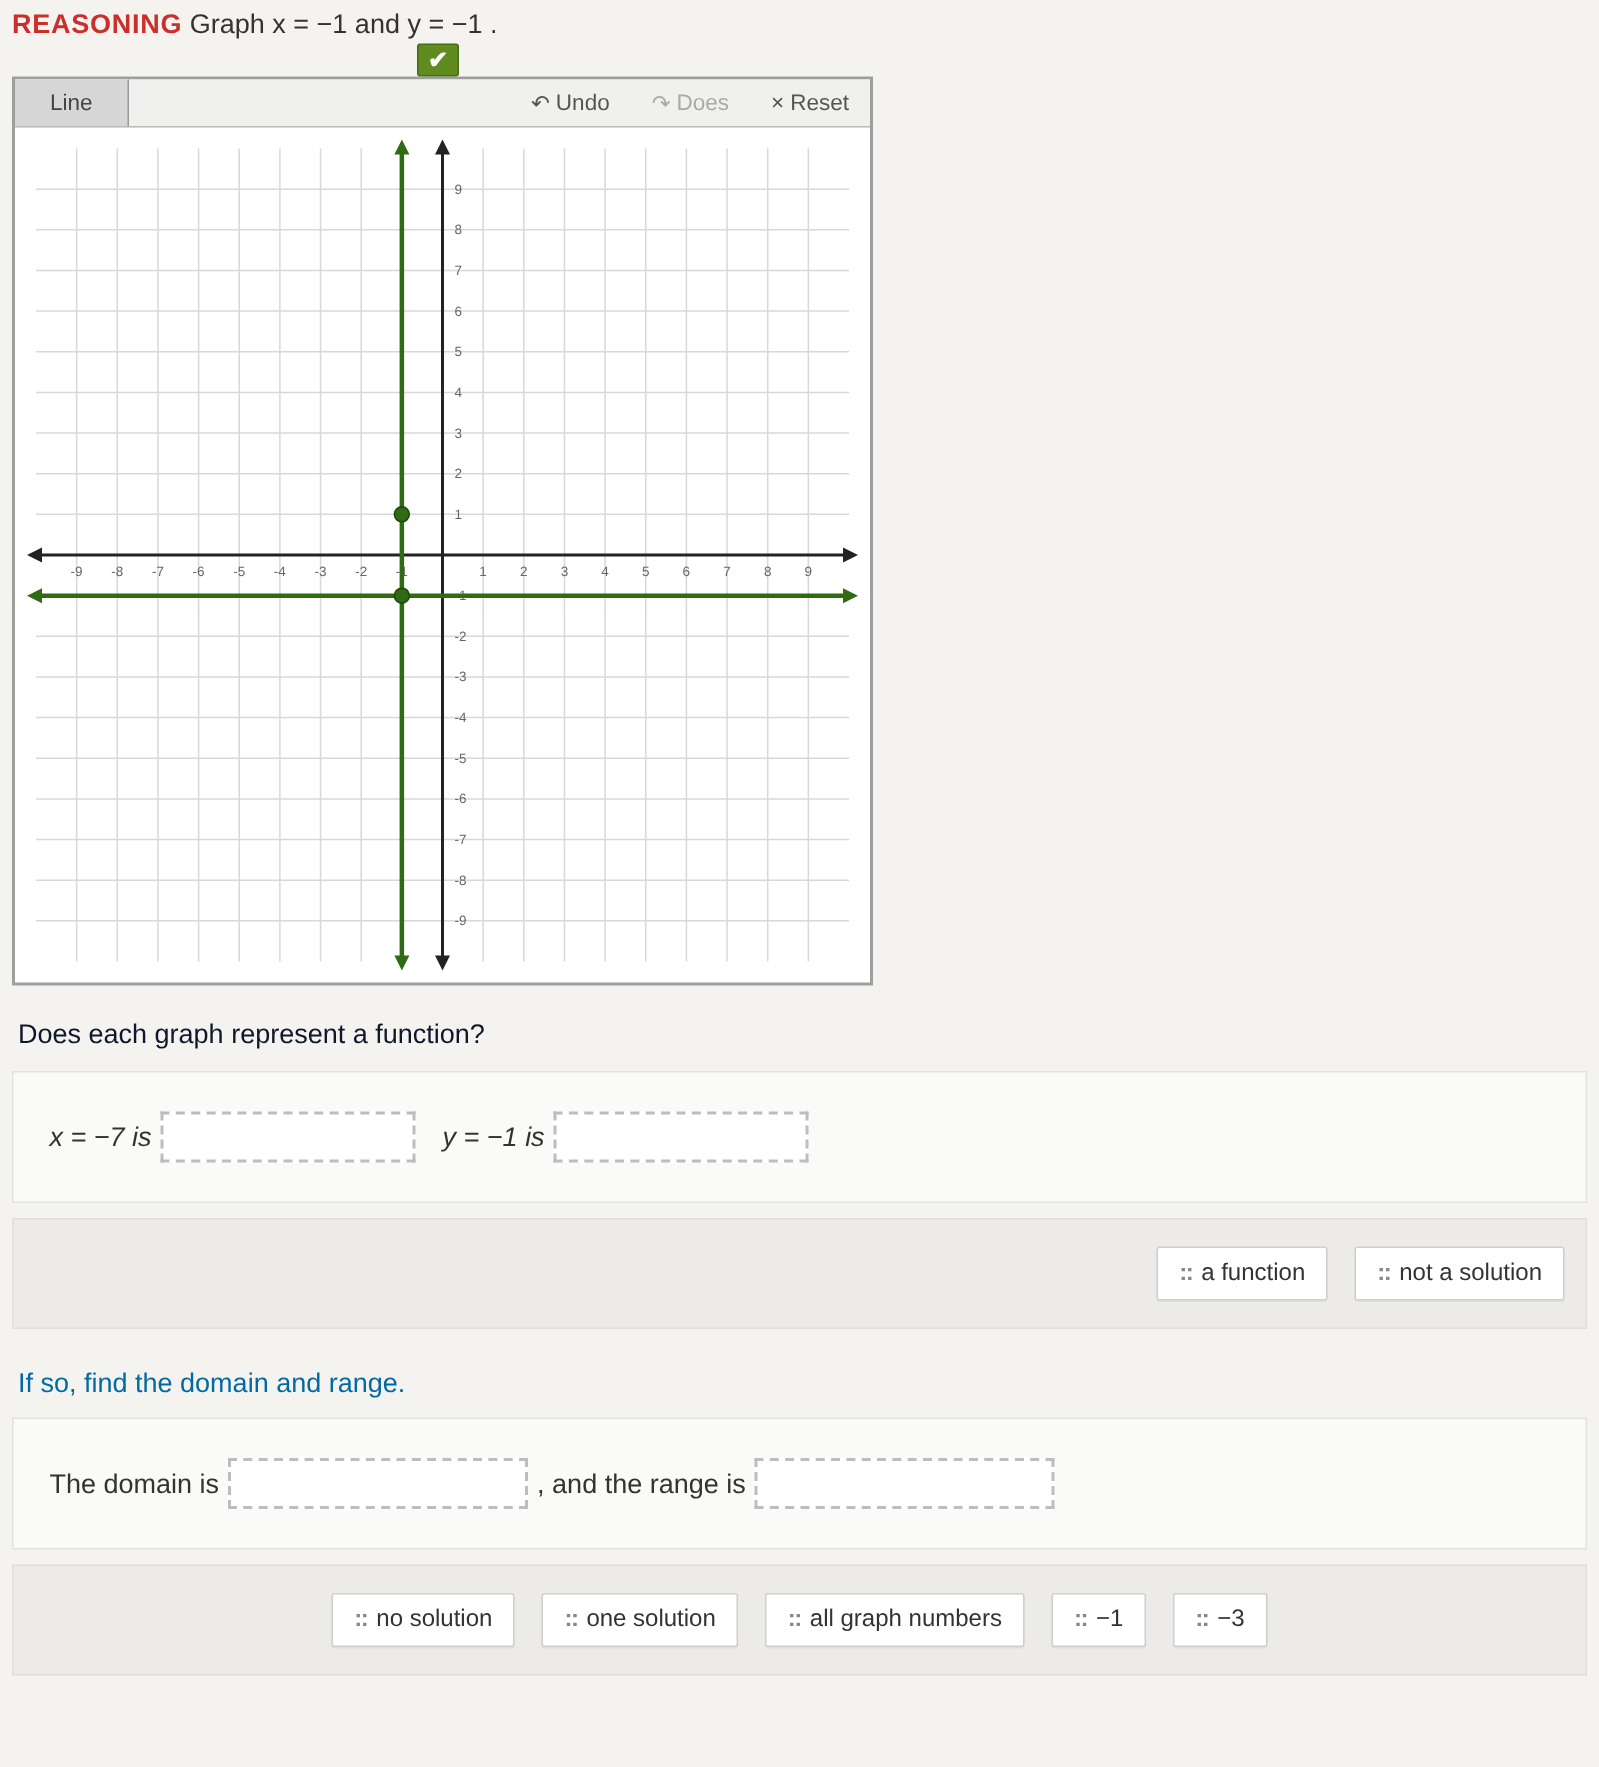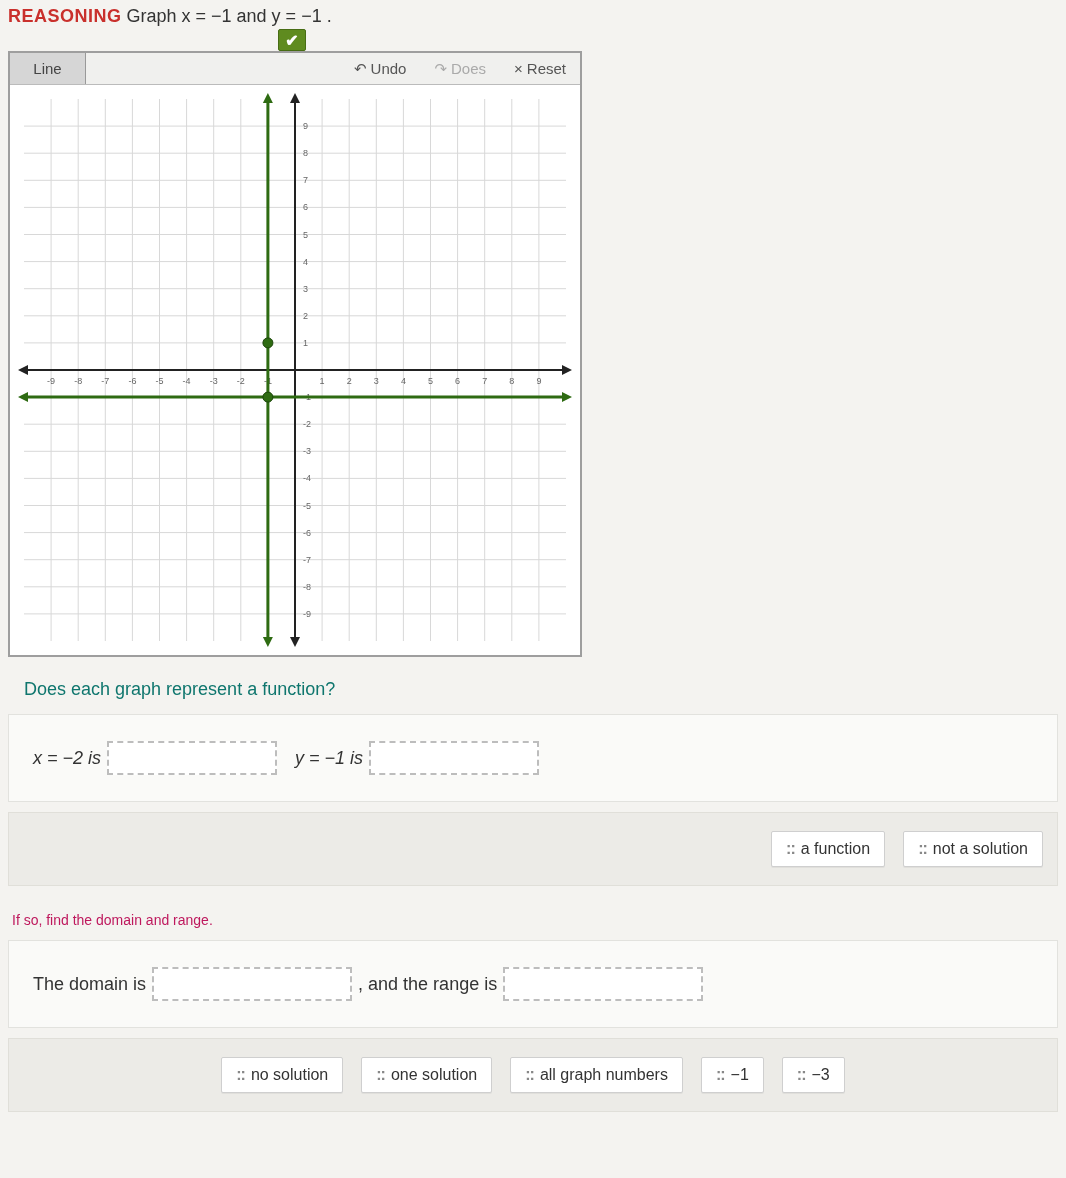--- a/index.html
+++ b/index.html
@@ -32,21 +32,21 @@
     font-size: 15px; color: #444;
   }
   .tool-mid { flex:1; }
   .tool-btn {
     display:flex; align-items:center; gap:4px; padding: 0 14px;
     font-size: 15px; color:#555; cursor:pointer;
   }
   .tool-btn.disabled { color:#aaa; }
   .canvas-wrap { padding: 4px; }
   svg.graph { display:block; background:#fff; }
-  .q-text { padding: 8px 12px 14px 24px; font-size: 18px; color:#0f766e; }
+  .q-text { padding: 8px 12px 14px 12px; font-size: 18px; color:#0f172a; }
   .answer-panel {
     background:#fafaf8; border:1px solid #e2e2de; margin: 0 8px 10px 8px;
     padding: 26px 24px; position:relative;
   }
   .fill-row { display:flex; align-items:center; gap:6px; font-size:18px; }
   .fill-row .eq { font-style: italic; }
   .dropzone {
     display:inline-block; min-width: 170px; height: 34px;
     border: 2px dashed #bdbdbd; background:#fff; vertical-align: middle;
   }
@@ -56,21 +56,21 @@
     flex-wrap: wrap;
   }
   .chip-bar.left { justify-content:center; }
   .chip {
     background:#fff; border:1px solid #cfcfcf; border-radius:2px;
     padding: 8px 14px; font-size:16px; color:#333; display:flex;
     align-items:center; gap:6px; cursor:grab;
     box-shadow: 0 1px 0 rgba(0,0,0,0.05);
   }
   .chip .dots { color:#888; letter-spacing:-1px; font-weight:bold; }
-  .sub-q { padding: 6px 12px 12px 12px; font-size:14px; color:#be185d; }
+  .sub-q { padding: 6px 12px 12px 12px; font-size:18px; color:#0369a1; }
   .dropzone.wide { min-width: 200px; }
 </style>
 </head>
 <body>
 
 <div class="reasoning-line">
   <span class="reasoning-label">REASONING</span><span> Graph x = −1 and y = −1 .</span>
 </div>
 <div style="padding-left:8px;">
   <span class="check-badge">✔</span>
@@ -186,21 +186,21 @@
         <circle cx="253.9" cy="253.89999999999998" r="5" fill="#2e6b12" stroke="#1d470b" stroke-width="1"></circle>
         <circle cx="253.9" cy="308.1" r="5" fill="#2e6b12" stroke="#1d470b" stroke-width="1"></circle>
       </svg>
   </div>
 </div>
 
 <div class="q-text">Does each graph represent a function?</div>
 
 <div class="answer-panel">
   <div class="fill-row">
-    <span class="eq">x = −2 is</span>
+    <span class="eq">x = −7 is</span>
     <span class="dropzone"></span>
     <span style="width:6px"></span>
     <span class="eq">y = −1 is</span>
     <span class="dropzone"></span>
   </div>
 </div>
 
 <div class="chip-bar">
   <div class="chip">
     <span class="dots">::</span>

